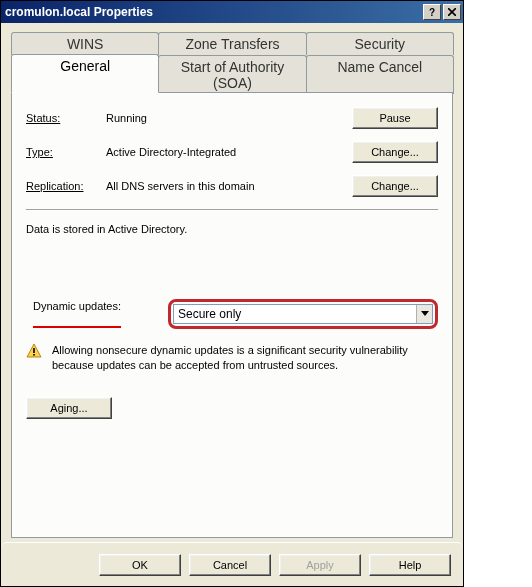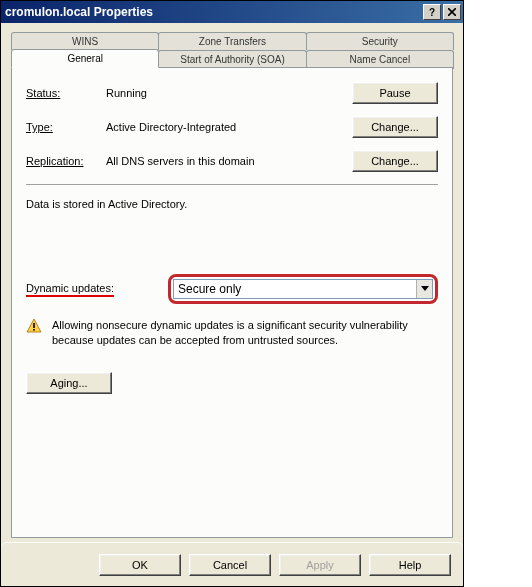--- a/index.html
+++ b/index.html
@@ -50,21 +50,21 @@
   .tab {
     flex:1;
     text-align:center;
     padding:3px 4px;
     background:#ece9d8;
     border:1px solid #919b9c;
     border-bottom:none;
     border-radius:3px 3px 0 0;
     margin-right:-1px;
     cursor:pointer;
-    font-size:10px;
+    font-size:14px;
   }
   .tab.inactive { background:#e4e2d8; color:#333; position:relative; top:1px; }
   .tab.active {
     background:#fcfcfa;
     border-bottom:1px solid #fcfcfa;
     position:relative; z-index:2;
   }
   .tab-body {
     border:1px solid #919b9c;
     background:#fcfcfa;
@@ -90,21 +90,22 @@
   .btn:disabled { color:#a0a0a0; cursor:default; }
   .sep {
     height:2px;
     border-top:1px solid #a0a0a0;
     border-bottom:1px solid #fff;
     margin:6px 0 12px 0;
   }
   .underline-red {
     display:inline-block;
     border-bottom:2px solid #d00;
-    padding-bottom:1px;
+    padding-bottom:14px;
+    margin-left:7px;
   }
   .dropdown-wrap {
     position:relative; display:inline-block;
     border:3px solid #c1272d; border-radius:8px;
     padding:2px;
   }
   .dropdown {
     display:flex; align-items:center;
     width:260px; height:20px;
     background:#fff;

